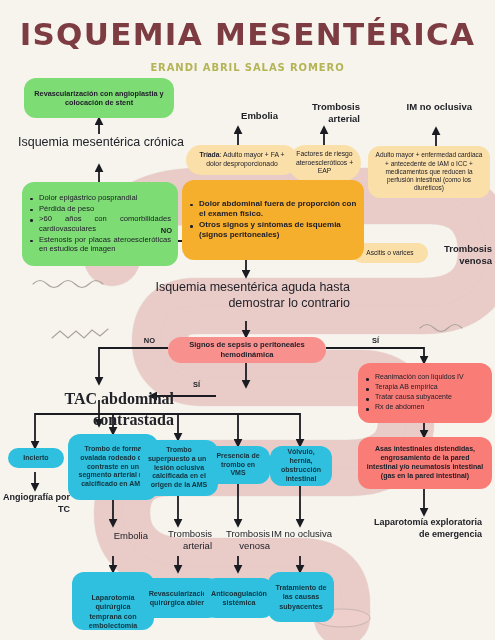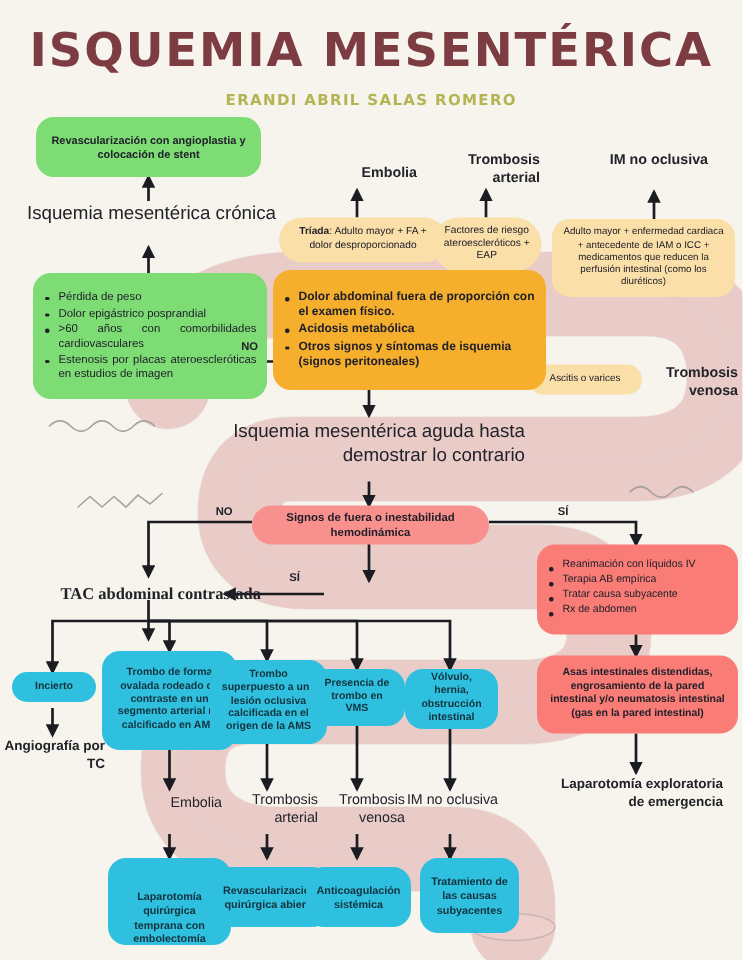--- a/index.html
+++ b/index.html
@@ -55,21 +55,21 @@
 
   
   .label {
     position: absolute;
     text-align: right;
     color: #222229;
     line-height: 1.3;
   }
   .label.heading { font-size: 13.5px; }
   .label.outcome { font-size: 9.5px; font-weight: bold; }
-  .label.serif   { font-family: "Liberation Serif", serif; font-weight: bold; font-size: 11px; }
+  .label.serif   { font-family: "Liberation Serif", serif; font-weight: bold; font-size: 16px; }
   .label.yn      { font-size: 7.5px; font-weight: bold; color: #222229; }
 
   
   .node ul { list-style: none; text-align: left; width: 100%; }
   .node ul li {
     position: relative;
     padding-left: 10px;
     margin: 0 0 1px 0;
   }
   .node ul li:before {
@@ -194,22 +194,22 @@
     <span class="inner">Revascularización con angioplastia y colocación de stent</span>
   </div>
 
   <div class="label heading" style="left:14px; top:134px; width:170px; font-size:12.5px;">
     <span>Isquemia mesentérica crónica</span>
   </div>
 
   <div class="node rounded green" style="left:22px; top:182px; width:156px; height:84px; font-size:7.6px; font-weight:normal;">
     <div class="inner">
       <ul>
+        <li class="just">Dolor epigástrico posprandial</li>
         <li class="just">Pérdida de peso</li>
-        <li class="just">Dolor epigástrico posprandial</li>
         <li class="just">&gt;60 años con comorbilidades cardiovasculares</li>
         <li class="just">Estenosis por placas ateroescleróticas en estudios de imagen</li>
       </ul>
     </div>
   </div>
 
   <div class="label yn" style="left:146px; top:226px; width:26px;">NO</div>
 
   <div class="label outcome" style="left:200px; top:110px; width:78px;">Embolia</div>
   <div class="node pill tan" style="left:186px; top:145px; width:112px; height:30px; font-size:6.8px;">
@@ -228,32 +228,31 @@
 
   <div class="node pill tan" style="left:352px; top:243px; width:76px; height:20px; font-size:6.6px;">
     <span class="inner">Ascitis o varices</span>
   </div>
   <div class="label outcome" style="left:430px; top:243px; width:62px;"><span>Trombosis venosa</span></div>
 
   <div class="node rounded orange" style="left:182px; top:180px; width:182px; height:80px; font-size:8px;">
     <div class="inner">
       <ul>
         <li>Dolor abdominal fuera de proporción con el examen físico.</li>
-        <li>Acidosis metabólica</li>
         <li>Otros signos y síntomas de isquemia (signos peritoneales)</li>
       </ul>
     </div>
   </div>
 
   <div class="label heading" style="left:145px; top:279px; width:205px; font-size:12.5px;">
     <span>Isquemia mesentérica aguda hasta demostrar lo contrario</span>
   </div>
 
   <div class="node pill pinkbox" style="left:168px; top:337px; width:158px; height:26px; font-size:7.6px;">
-    <span class="inner">Signos de fuera o inestabilidad hemodinámica</span>
+    <span class="inner">Signos de sepsis o peritoneales hemodinámica</span>
   </div>
 
   <div class="label yn" style="left:131px; top:336px; width:24px;">NO</div>
   <div class="label yn" style="left:355px; top:336px; width:24px;">SÍ</div>
 
   <div class="label yn" style="left:178px; top:380px; width:22px;">SÍ</div>
 
   <div class="label serif" style="left:26px; top:389px; width:148px;">TAC abdominal contrastada</div>
 
   <div class="node rounded salmon" style="left:358px; top:363px; width:134px; height:60px; font-size:7px; font-weight:normal;">
@@ -299,17 +298,17 @@
   </div>
   <div class="label outcome" style="left:206px; top:528px; width:64px; font-size:9.5px; font-weight:normal;">Trombosis venosa</div>
   <div class="node rounded cyan" style="left:204px; top:578px; width:70px; height:40px; font-size:7.2px;">
     <span class="inner">Anticoagulación sistémica</span>
   </div>
 
   <div class="node rounded cyan" style="left:270px; top:446px; width:62px; height:40px; font-size:7px;">
     <span class="inner">Vólvulo, hernia, obstrucción intestinal</span>
   </div>
   <div class="label outcome" style="left:270px; top:528px; width:62px; font-size:9.5px; font-weight:normal;">IM no oclusiva</div>
-  <div class="node rounded cyan" style="left:280px; top:572px; width:66px; height:50px; font-size:7.2px;">
+  <div class="node rounded cyan" style="left:268px; top:572px; width:66px; height:50px; font-size:7.2px;">
     <span class="inner">Tratamiento de las causas subyacentes</span>
   </div>
 
 </div>
 
 </body></html>

